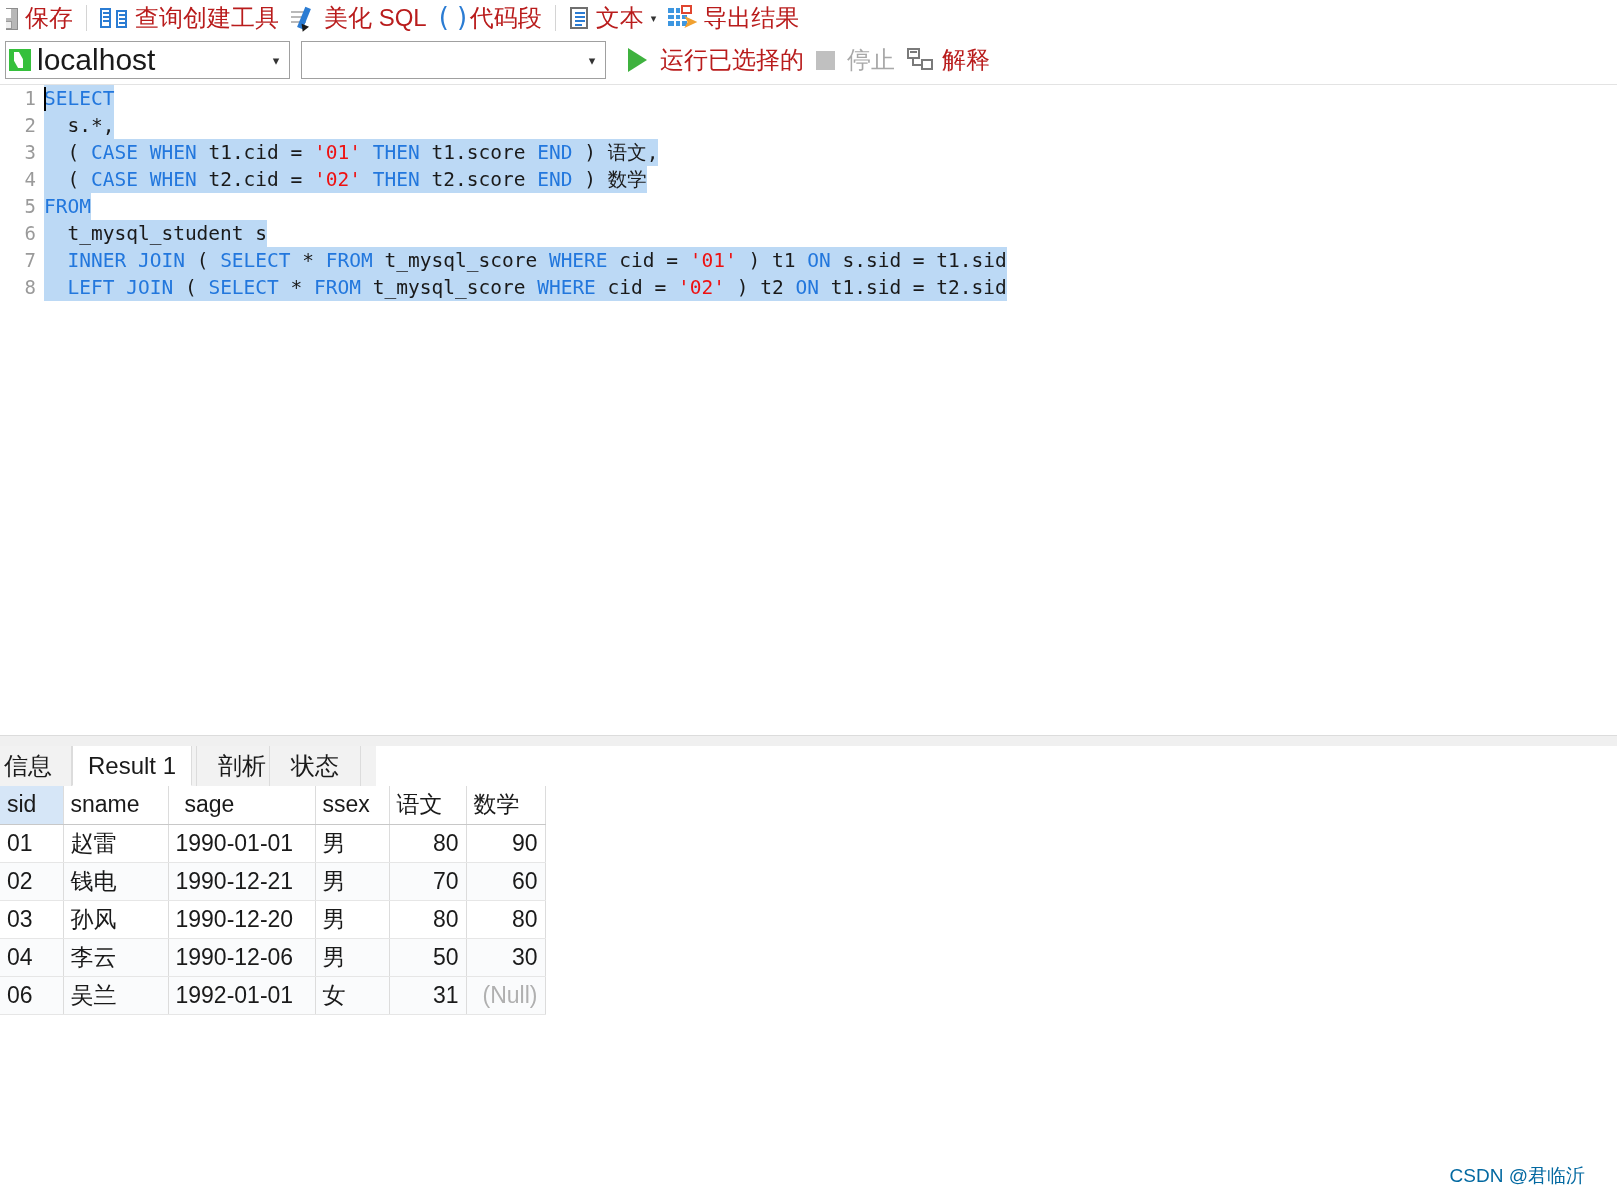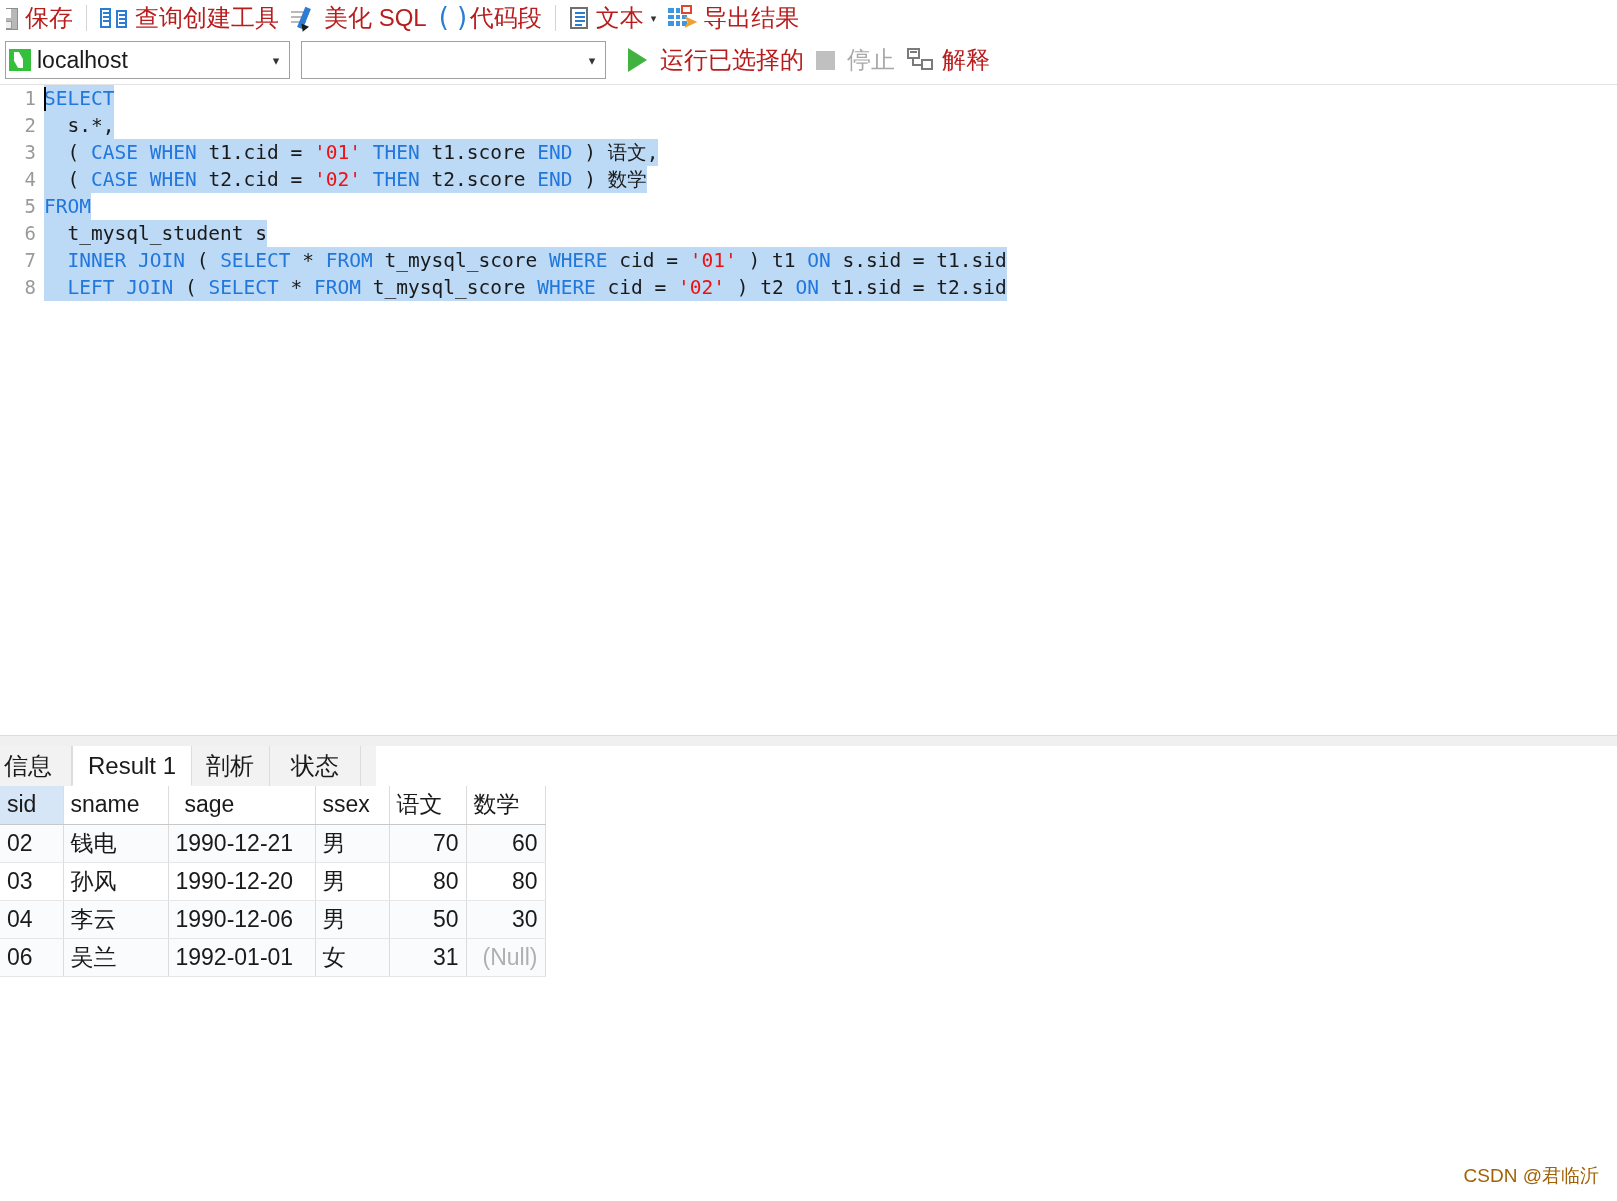--- a/index.html
+++ b/index.html
@@ -184,21 +184,21 @@
     width: 22px; height: 22px; margin-left: 3px;
     background: #35c03c; position:relative; flex:0 0 auto;
   }
   .combo .conn-ico:after {
     content:""; position:absolute; left:5px; top:3px;
     width: 9px; height: 16px;
     background: #ffffff;
     clip-path: polygon(0 0, 55% 0, 100% 45%, 100% 100%, 45% 100%, 0 55%);
   }
   .combo .ctext {
-    font-size: 23px; color:#1a1a1a;
+    font-size: 30px; color:#1a1a1a;
     margin-left: 6px; line-height:1;
     flex: 1 1 auto;
     overflow: hidden; white-space: nowrap;
   }
   .combo .cbcaret {
     width: 26px; text-align:center;
     font-size: 13px; color:#333;
     flex: 0 0 auto;
   }
 
@@ -314,21 +314,21 @@
     white-space:nowrap;
   }
   .tab.active {
     background:#ffffff;
     border-bottom:1px solid #ffffff;
     color:#1a1a1a;
     z-index:3;
   }
   .tab.t0 { left:-16px; width:88px; }
   .tab.t1 { left: 72px; width:120px; }
-  .tab.t2 { left:184px; width:92px; }
+  .tab.t2 { left:196px; width:92px; }
   .tab.t3 { left:269px; width:92px; }
   .tabbar-rest {
     position:absolute; left:376px; top:0;
     width:1241px; height:40px;
     background:#ffffff;
   }
 
   
   .grid-wrap {
     position:absolute; left:0; top:51px;
@@ -358,23 +358,23 @@
     border-bottom: 1px solid #c8c8c8;
   }
   table.rgrid th.hl { background:#d6e6f7; }
   table.rgrid tr.odd td { background:#fafbfc; }
   table.rgrid td.num { text-align: right; }
   table.rgrid td.nullv { color:#b0b0b0; text-align:right; }
   table.rgrid td.firstcol { }
   tr.odd td.firstcol { background:#f5f8fb; }
 
   .watermark {
-    position:absolute; right: 18px; bottom: 12px;
+    position:absolute; right: 32px; bottom: 12px;
     font-size: 19px;
-    color:#a16207;
+    color:#0369a1;
     white-space:nowrap;
   }
 </style>
 </head>
 <body>
 
 <div class="toolbar-top">
 
   <div class="tb-item">
     <span class="ico ico-save">
@@ -532,20 +532,28 @@
         <tr id="header-row">
             <th class="hl" style="width: 63px;">sid</th>
             <th style="width: 105px;">sname</th>
             <th style="width: 147px; padding-left: 16px;">sage</th>
             <th style="width: 74px;">ssex</th>
             <th style="width: 77px;">语文</th>
             <th style="width: 79px;">数学</th>
           </tr>
       </thead>
       <tbody id="grid-body">
+          <tr>
+            <td class="firstcol" style="width: 63px;">01</td>
+            <td class="" style="width: 105px;">赵雷</td>
+            <td class="" style="width: 147px;">1990-01-01</td>
+            <td class="" style="width: 74px;">男</td>
+            <td class="num" style="width: 77px;">80</td>
+            <td class="num" style="width: 79px;">90</td>
+          </tr>
           <tr class="odd">
             <td class="firstcol" style="width: 63px;">02</td>
             <td class="" style="width: 105px;">钱电</td>
             <td class="" style="width: 147px;">1990-12-21</td>
             <td class="" style="width: 74px;">男</td>
             <td class="num" style="width: 77px;">70</td>
             <td class="num" style="width: 79px; margin-top: 12px;">60</td>
           </tr>
           <tr>
             <td class="firstcol" style="width: 63px;">03</td>

